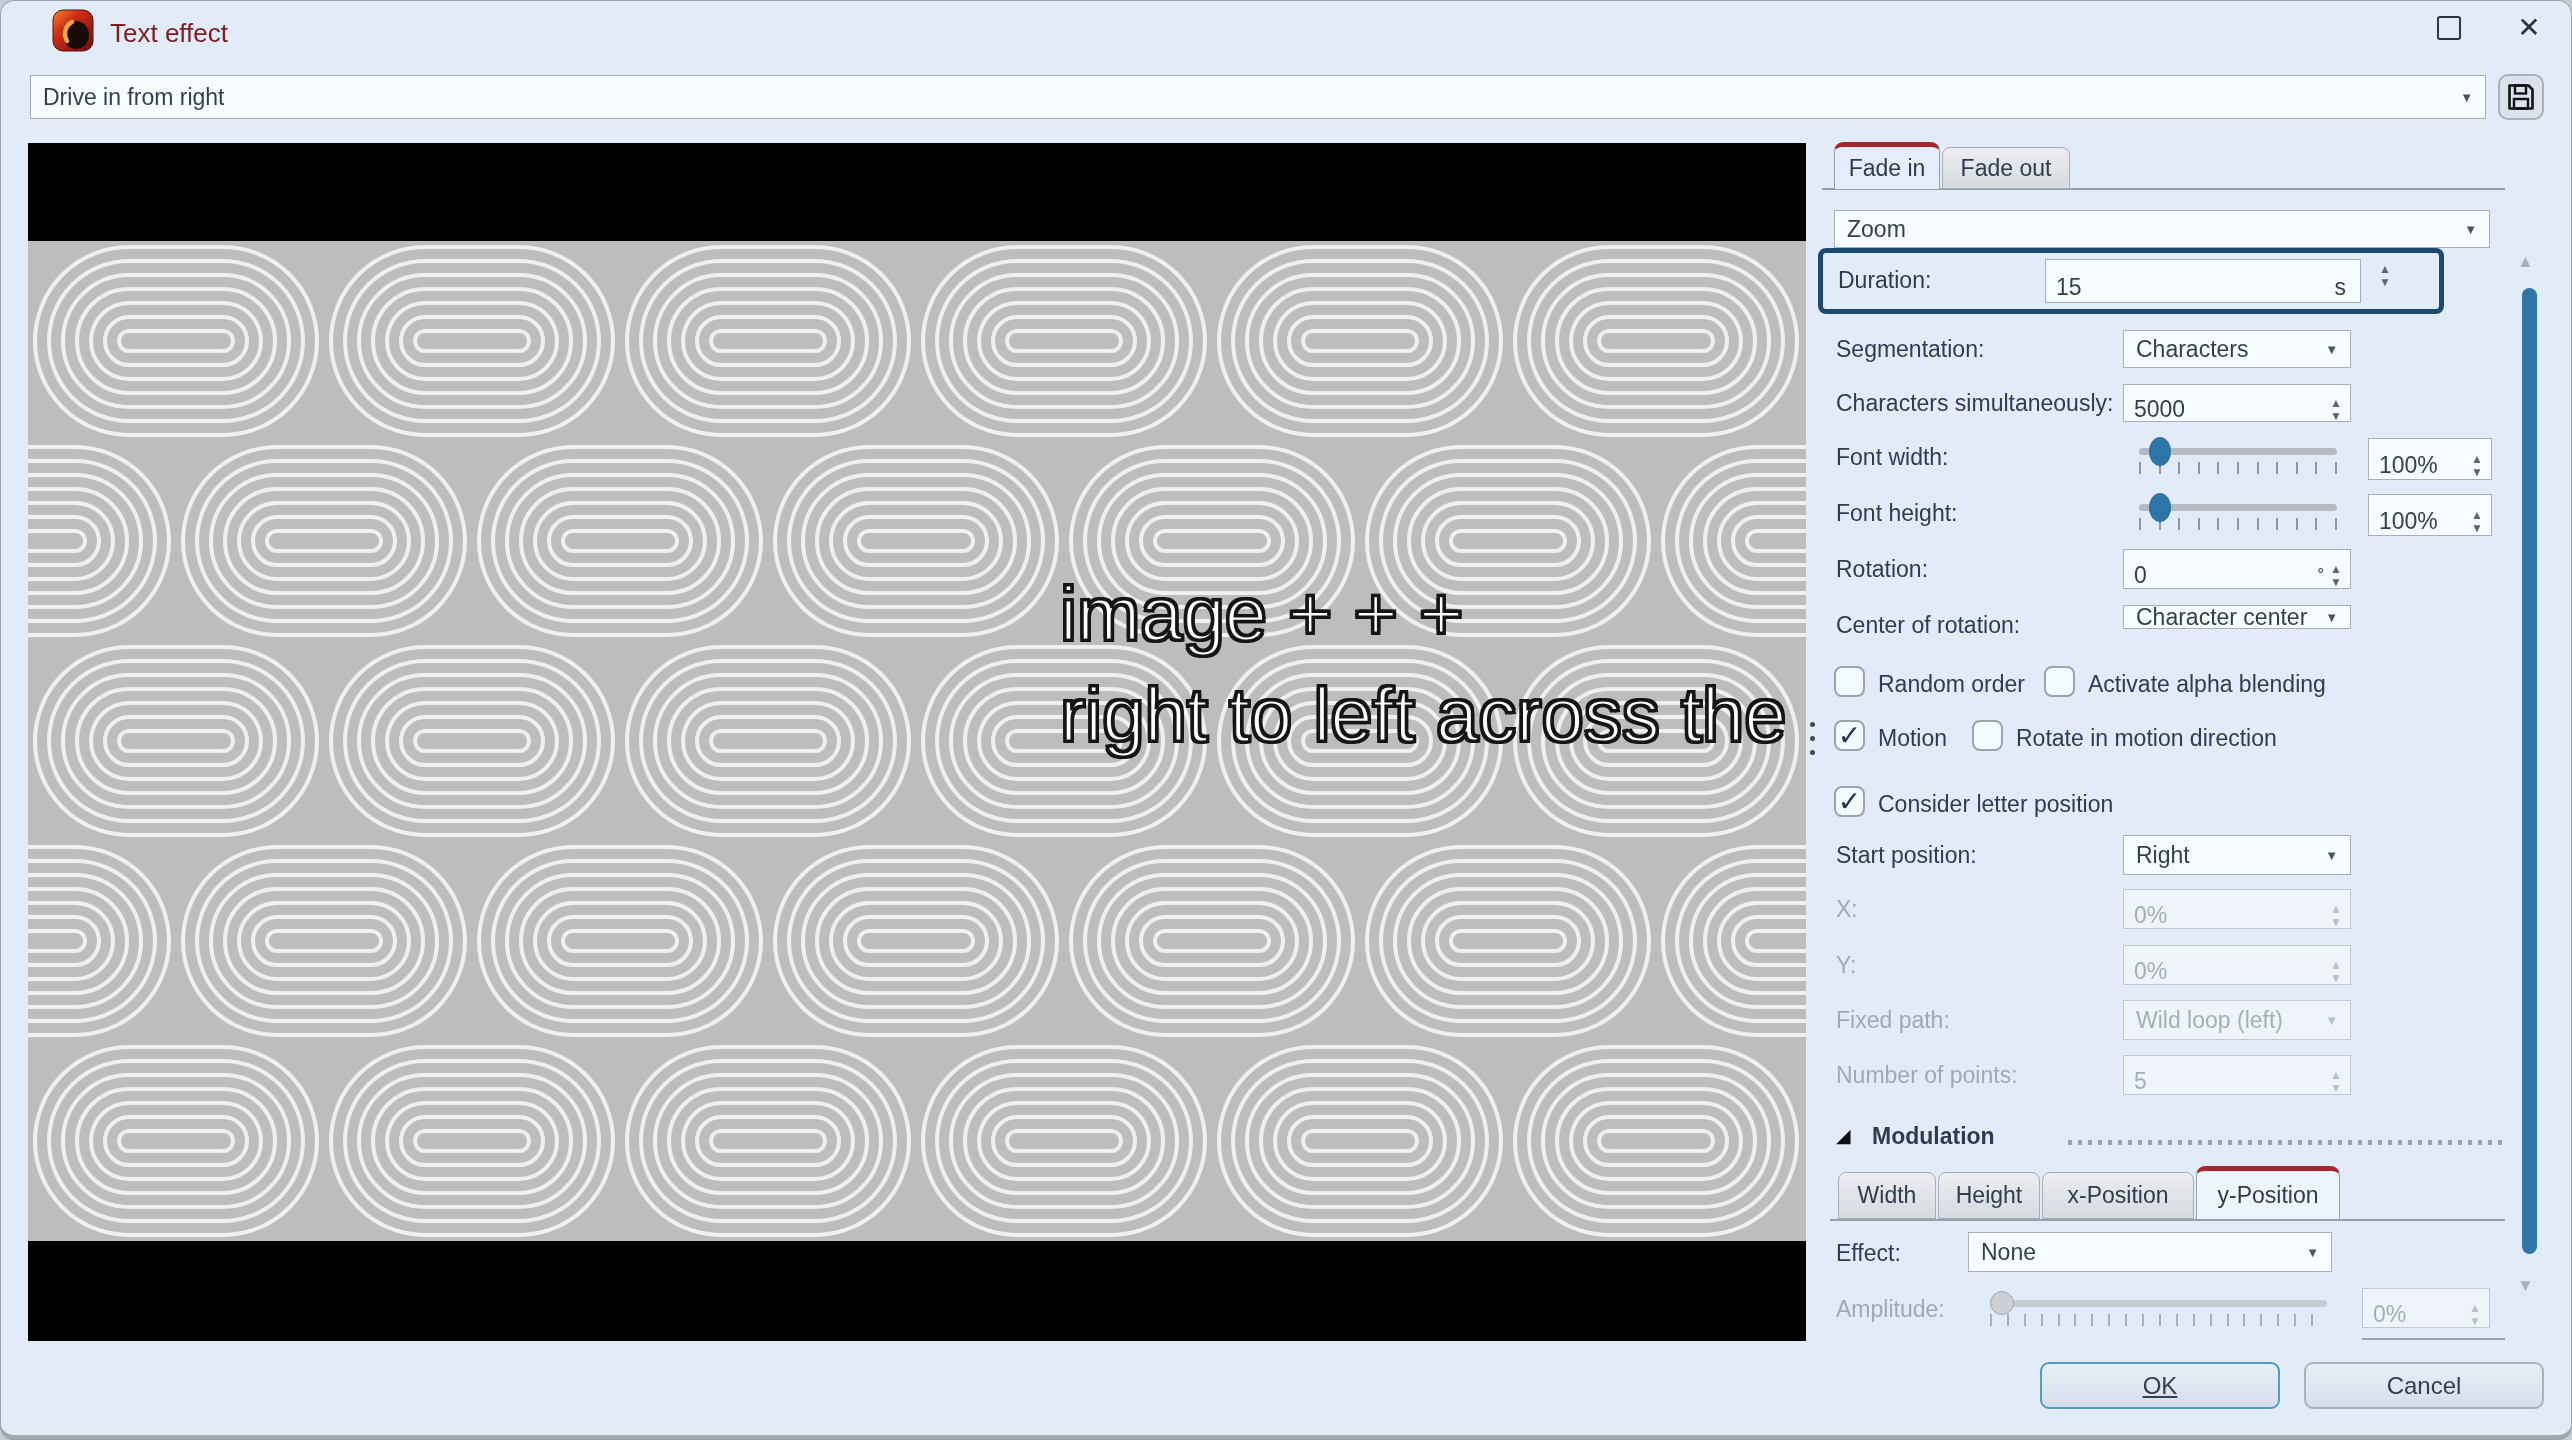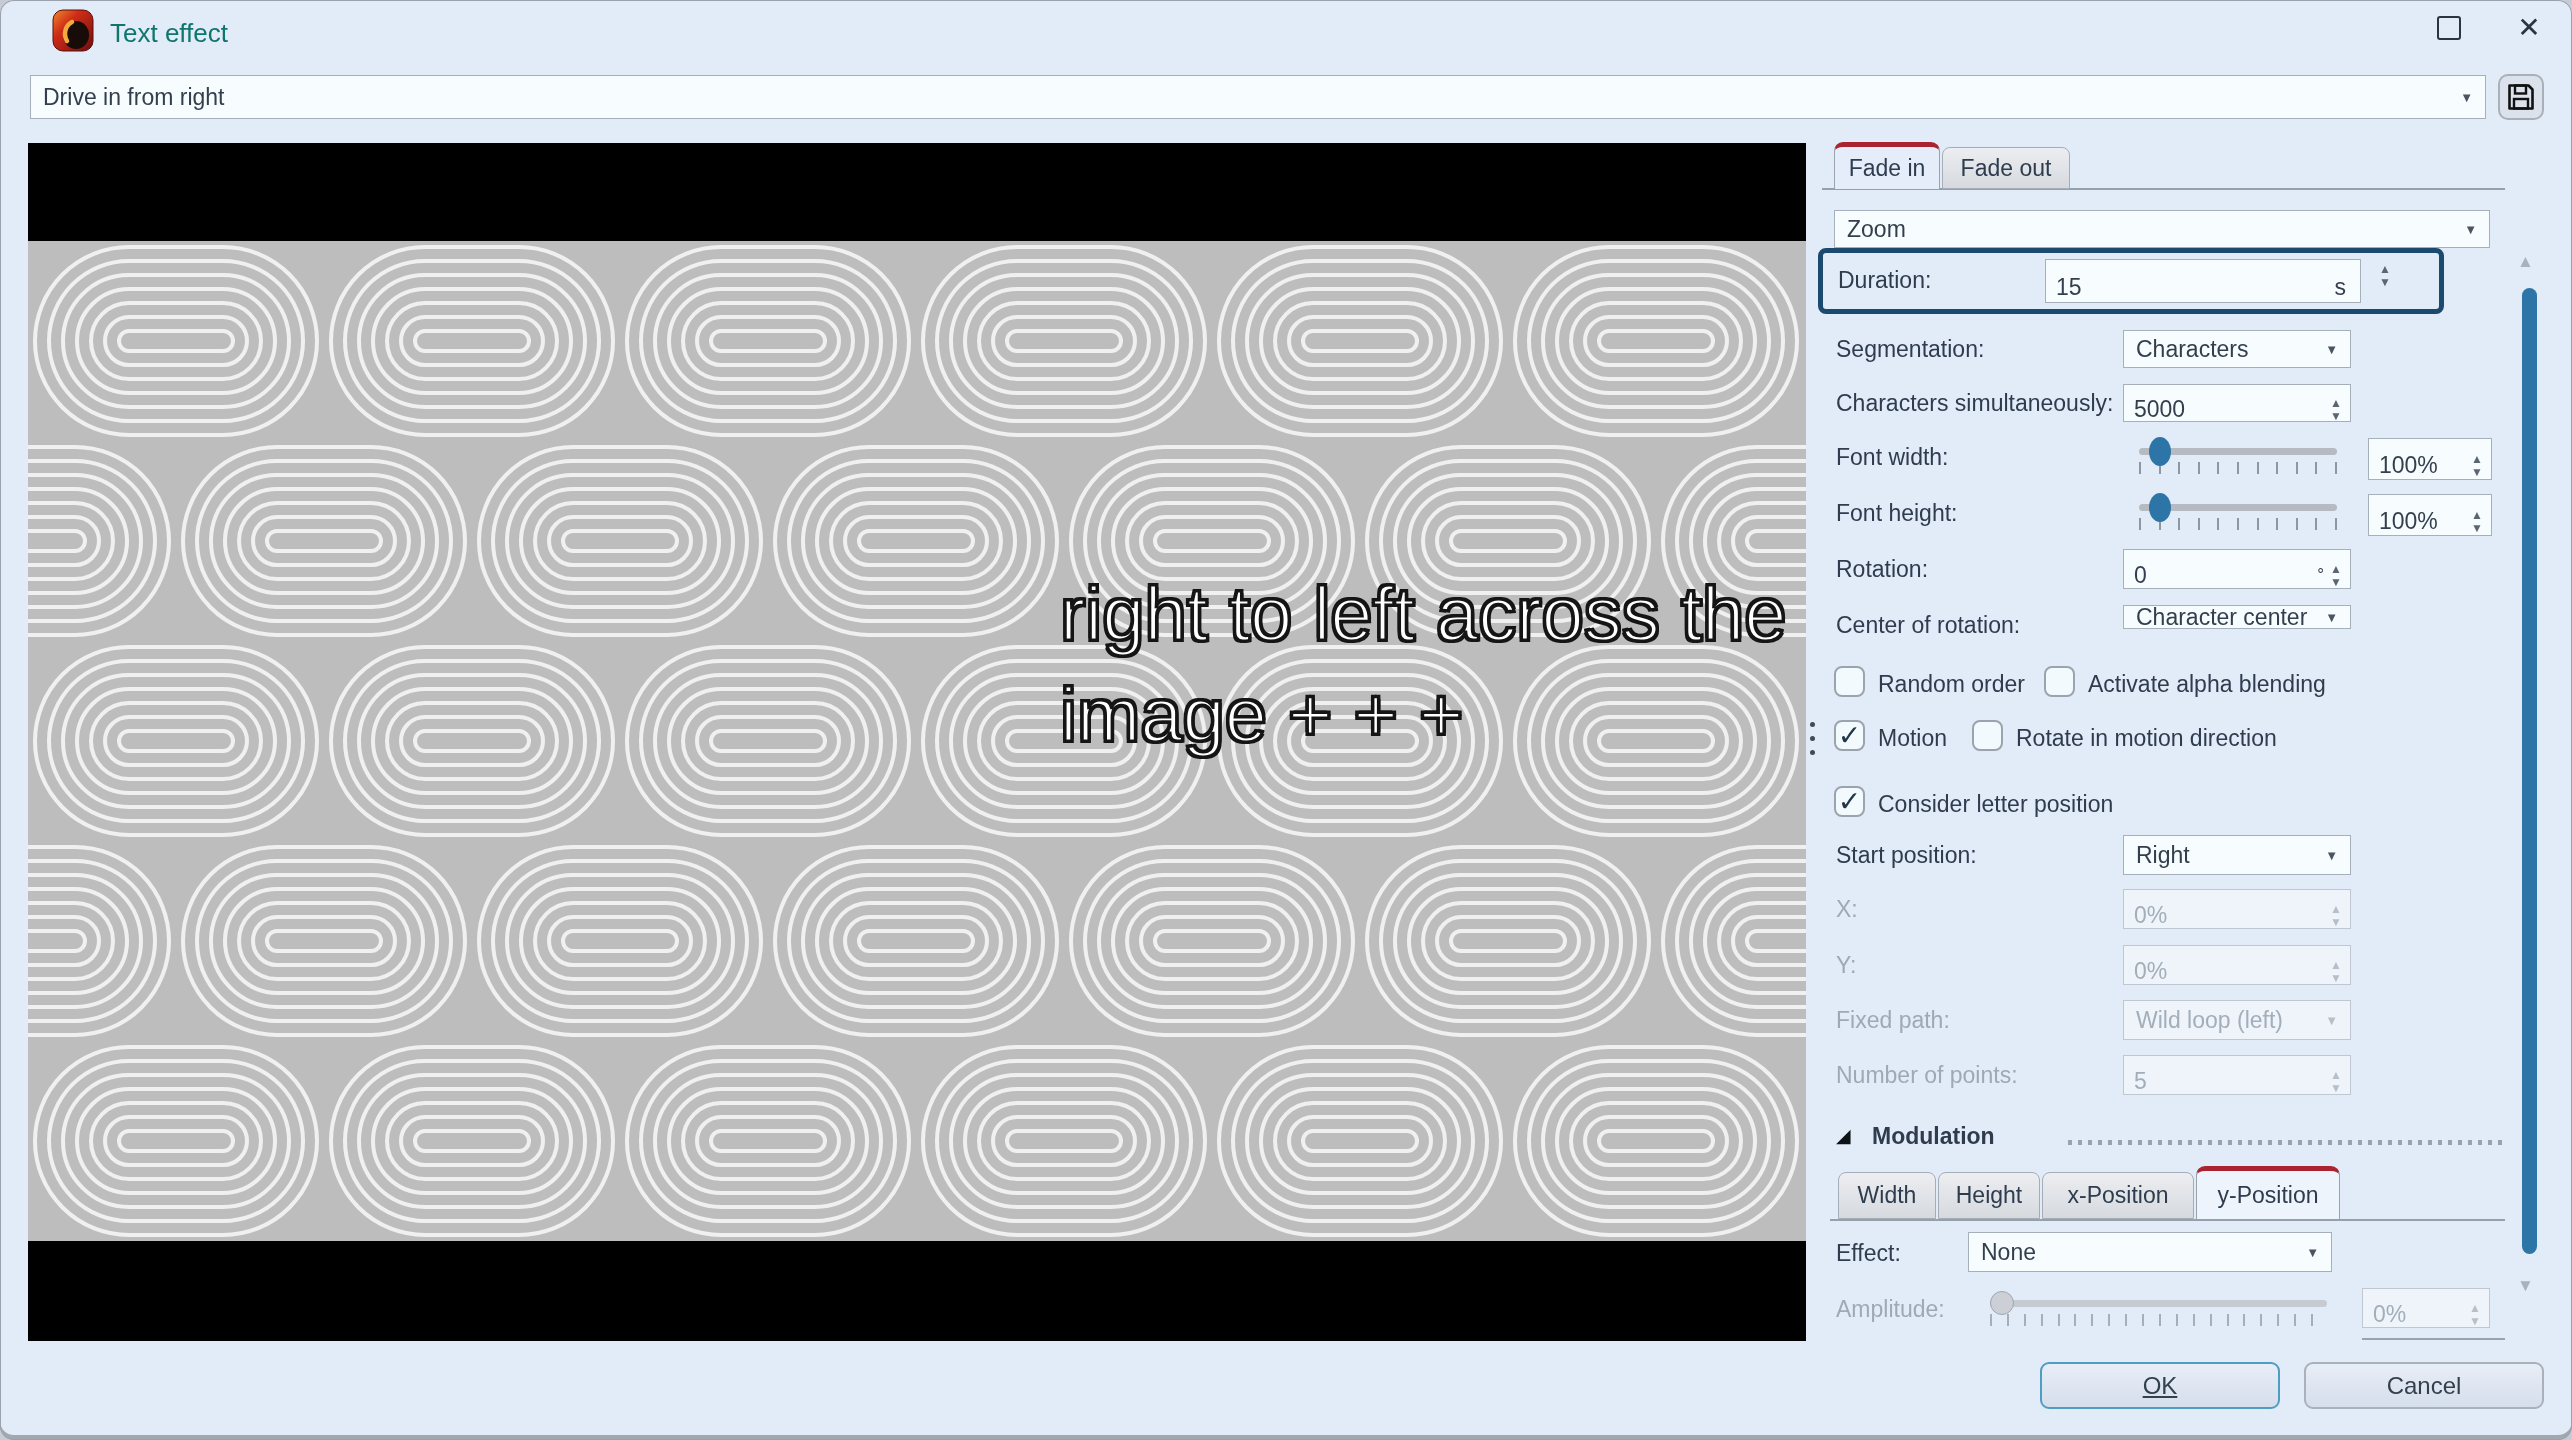--- a/index.html
+++ b/index.html
@@ -1,19 +1,19 @@
 <!DOCTYPE html>
 <html><head>
 <meta charset="utf-8">
 <style>
   html,body{margin:0;padding:0;background:#c7ccd4;font-family:"Liberation Sans","DejaVu Sans",sans-serif;}
   .window{position:relative;width:2572px;height:1440px;background:#e2ebf8;border-radius:14px;
           box-shadow:inset 0 0 0 1px #9aa1ac, inset 0 -5px 0 #a3a8b0;overflow:hidden;}
   .abs{position:absolute;}
-  .title-text{font-size:26px;color:#0f766e;}
+  .title-text{font-size:26px;color:#7f1d1d;}
   .winbtn{width:58px;height:48px;display:flex;align-items:center;justify-content:center;color:#2b3440;}
   .max-glyph{width:20px;height:20px;border:2.5px solid #2b3440;border-radius:3px;}
   .close-glyph{font-size:28px;line-height:28px;}
   .combo{background:#f7fdff;border:1px solid #a6b0bb;display:flex;align-items:center;
          padding:0 12px;font-size:23px;color:#333f4d;box-sizing:border-box;}
   .combo .arrow{margin-left:auto;font-size:13px;color:#4a5560;}
   .combo.disabled{color:#a3aebb;border-color:#bfc8d2;background:#eef4fa;}
   .combo.disabled .arrow{color:#b7c0ca;}
   .spinfield{background:#f7fdff;border:1px solid #a6b0bb;display:flex;align-items:center;
              padding:12px 8px 0 10px;font-size:23px;color:#333f4d;box-sizing:border-box;}
@@ -124,22 +124,22 @@
               <rect x="211" y="262" width="170" height="76" rx="38"></rect>
               <rect x="225" y="276" width="142" height="48" rx="24"></rect>
               <rect x="239" y="290" width="114" height="20" rx="10"></rect>
             </g>
           </pattern>
         </defs>
         <rect width="1778" height="1000" fill="url(#stadium)"></rect>
       </svg>
     </div>
     <div class="abs" style="left:1032px;top:420px;">
+      <div class="fx-text">image + + +</div>
       <div class="fx-text">right to left across the</div>
-      <div class="fx-text">image + + +</div>
     </div>
     <div class="bar abs" style="left:0;top:1098px;height:100px;"></div>
   </div>
 
   <div class="abs dots" style="left:1810px;top:722px;">
     <i></i>
       <i></i>
       <i></i>
   </div>
 

